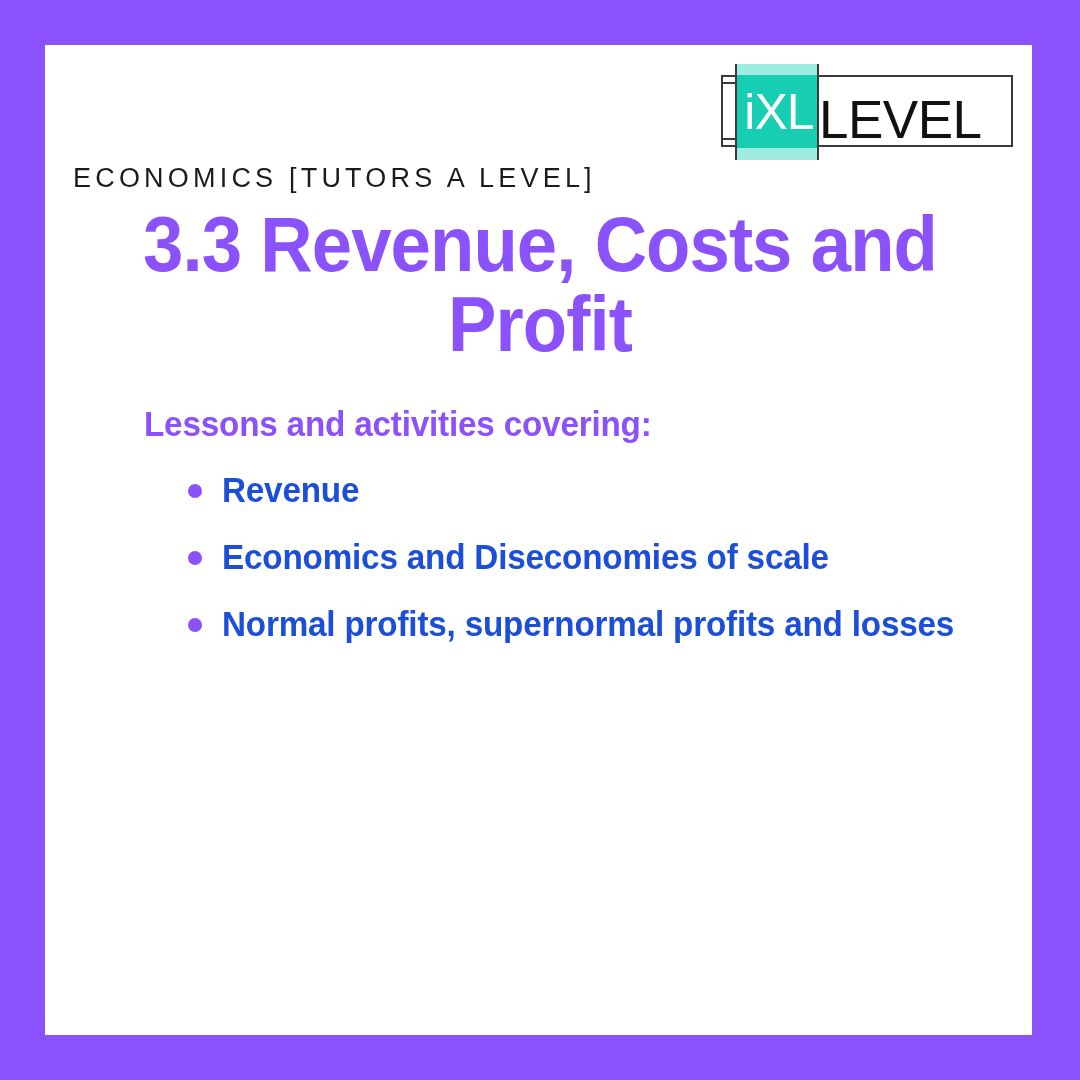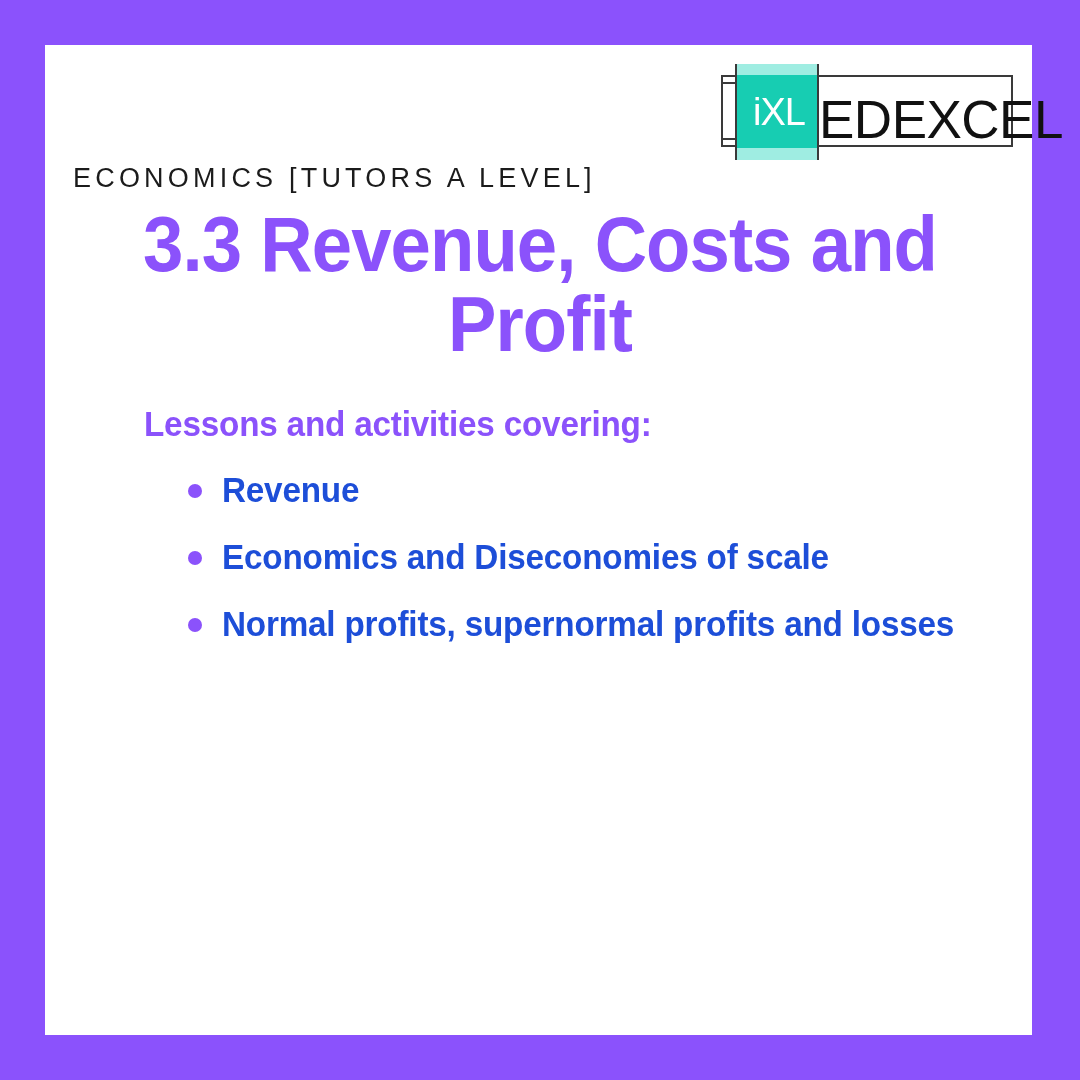--- a/index.html
+++ b/index.html
@@ -90,21 +90,21 @@
   #logo-ixl {
     position: absolute;
     left: 0;
     top: 0;
     width: 84px;
     height: 73px;
     display: flex;
     align-items: center;
     justify-content: center;
     font-family: "Liberation Sans", sans-serif;
-    font-size: 38px;
+    font-size: 50px;
     font-weight: 400;
     color: #ffffff;
     letter-spacing: -1px;
     line-height: 1;
   }
 
   
   #logo-notch {
     position: absolute;
     left: 16px;
@@ -204,21 +204,21 @@
 </head>
 <body>
 
 <div id="page">
 
   <div id="card">
 
     <div id="logo">
 
       <div id="logo-frame">
-        <div id="logo-tutors">EDEXCEL</div>
+        <div id="logo-tutors">LEVEL</div>
       </div>
 
       <div id="logo-notch"></div>
 
       <div id="logo-strip"></div>
 
       <div id="logo-square">
         <div id="logo-ixl">iXL</div>
       </div>
 

